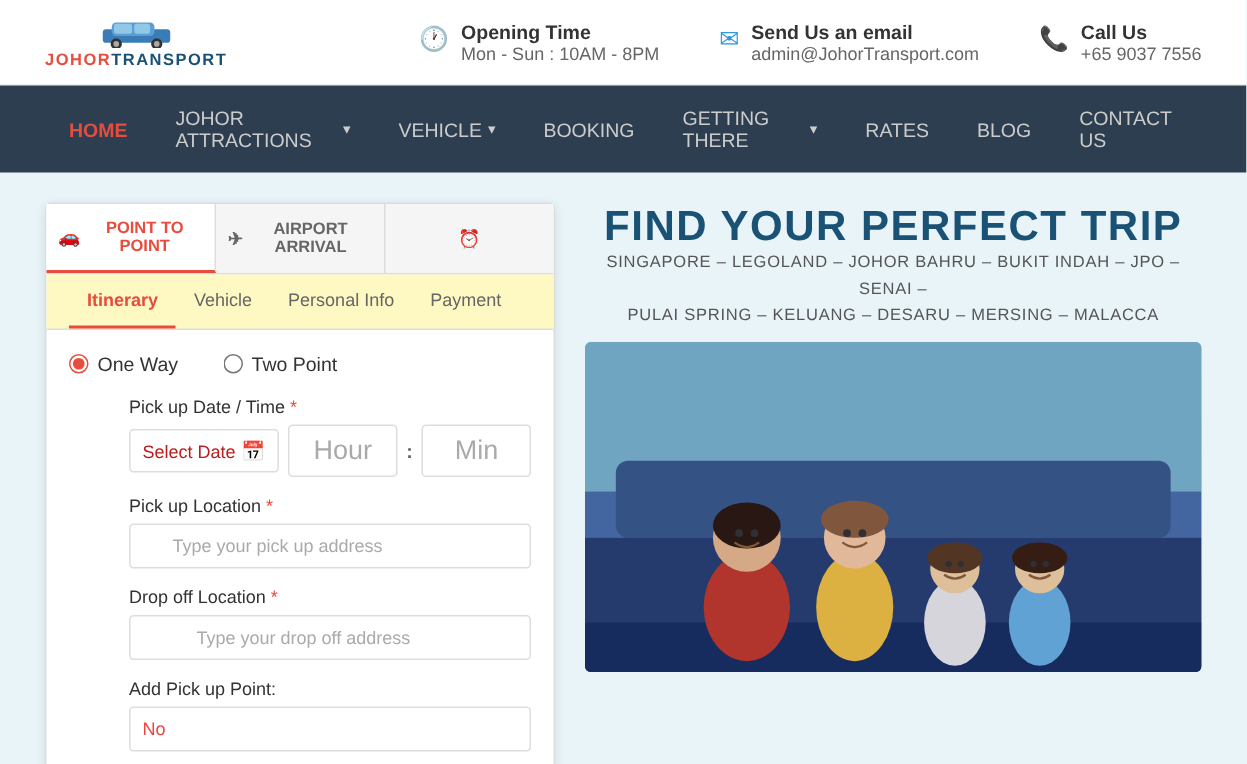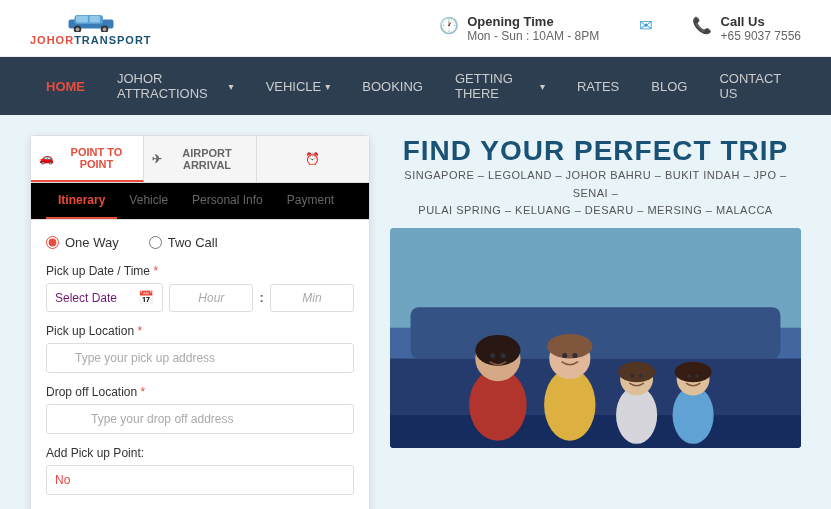--- a/index.html
+++ b/index.html
@@ -116,21 +116,21 @@
       color: #e74c3c;
       border-bottom: 2px solid #e74c3c;
     }
     .booking-tab .tab-icon { font-size: 12px; }
 
     
     .step-tabs {
       display: flex;
       border-bottom: 1px solid #ddd;
       padding: 0 15px;
-      background: #000000;
+      background: #fef9c3;
     }
     .step-tab {
       padding: 10px 12px;
       font-size: 12px;
       color: #666;
       cursor: pointer;
       border-bottom: 2px solid transparent;
     }
     .step-tab.active {
       color: #e74c3c;
@@ -152,20 +152,21 @@
       align-items: center;
       gap: 6px;
       font-size: 13px;
       color: #333;
       cursor: pointer;
     }
     .radio-label input[type="radio"] { cursor: pointer; accent-color: #e74c3c; }
 
     .form-group {
       margin-bottom: 12px;
+      margin-left: 40px;
     }
     .form-label {
       font-size: 12px;
       color: #333;
       margin-bottom: 5px;
       display: block;
     }
     .form-label .required { color: #e74c3c; }
     .date-time-row {
       display: flex;
@@ -182,25 +183,24 @@
       display: flex;
       align-items: center;
       justify-content: space-between;
       background: #fff;
     }
     .time-input {
       flex: 1;
       border: 1px solid #ddd;
       border-radius: 3px;
       padding: 6px 8px;
-      font-size: 12px;
+      font-size: 18px;
       color: #999;
       background: #fff;
       width: 100%;
-      font-style: italic;
     }
     .time-sep {
       color: #666;
       font-weight: bold;
     }
     .location-input {
       width: 100%;
       border: 1px solid #ddd;
       border-radius: 3px;
       padding: 7px 8px 7px 28px;
@@ -298,20 +298,24 @@
   <div class="top-info">
     <div class="top-info-item">
       <span class="top-info-icon">🕐</span>
       <div>
         <div class="top-info-label">Opening Time</div>
         <div class="top-info-value">Mon - Sun : 10AM - 8PM</div>
       </div>
     </div>
     <div class="top-info-item">
       <span class="top-info-icon">✉</span>
+      <div>
+        <div class="top-info-label">Send Us an email</div>
+        <div class="top-info-value">admin@JohorTransport.com</div>
+      </div>
     </div>
     <div class="top-info-item">
       <span class="top-info-icon">📞</span>
       <div>
         <div class="top-info-label">Call Us</div>
         <div class="top-info-value">+65 9037 7556</div>
       </div>
     </div>
   </div>
 </div>
@@ -363,31 +367,31 @@
 
     <div class="booking-form">
 
       <div class="radio-group">
         <label class="radio-label">
           <input type="radio" name="trip_type" checked="" style="">
           <span>One Way</span>
         </label>
         <label class="radio-label">
           <input type="radio" name="trip_type" style="">
-          <span>Two Call</span>
+          <span>Two Point</span>
         </label>
       </div>
 
       <div class="form-group">
         <label class="form-label">
           <span>Pick up Date / Time</span> <span class="required">*</span>
         </label>
         <div class="date-time-row">
           <div class="date-input" style="cursor:pointer;">
-            <span style="color:#701a75;font-size:12px;">Select Date</span>
+            <span style="color:#b91c1c;font-size:12px;">Select Date</span>
             <span class="cal-icon">📅</span>
           </div>
           <input type="text" class="time-input" style="width: 55px; text-align: center;" placeholder="Hour">
           <span class="time-sep">:</span>
           <input type="text" class="time-input" style="width: 55px; text-align: center;" placeholder="Min">
         </div>
       </div>
 
       <div class="form-group">
         <label class="form-label">

